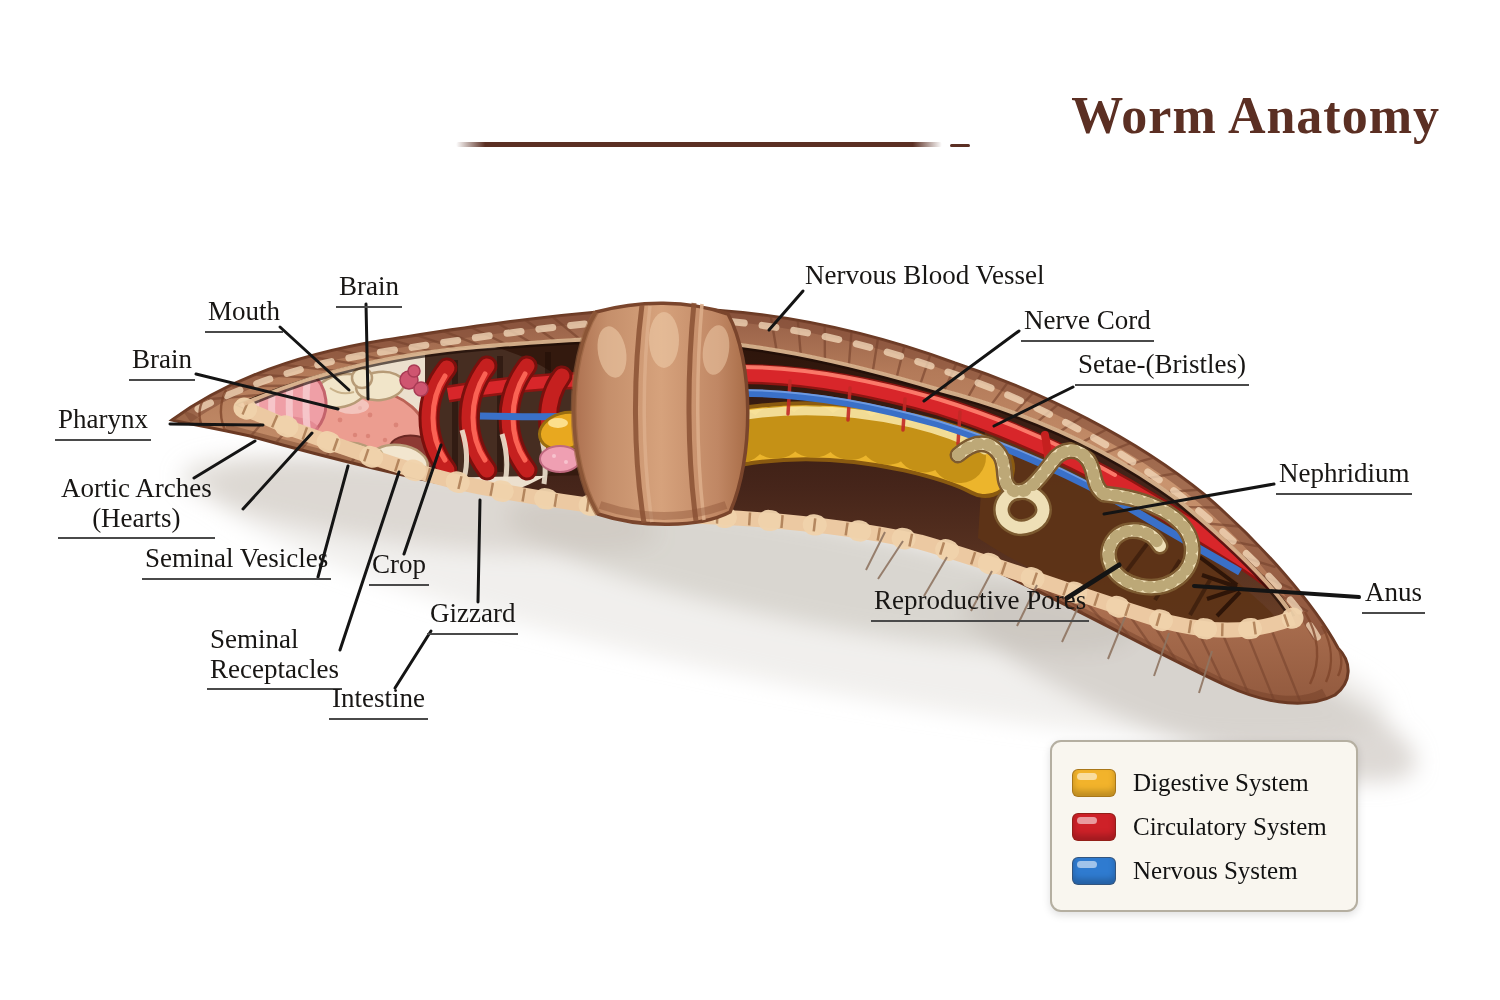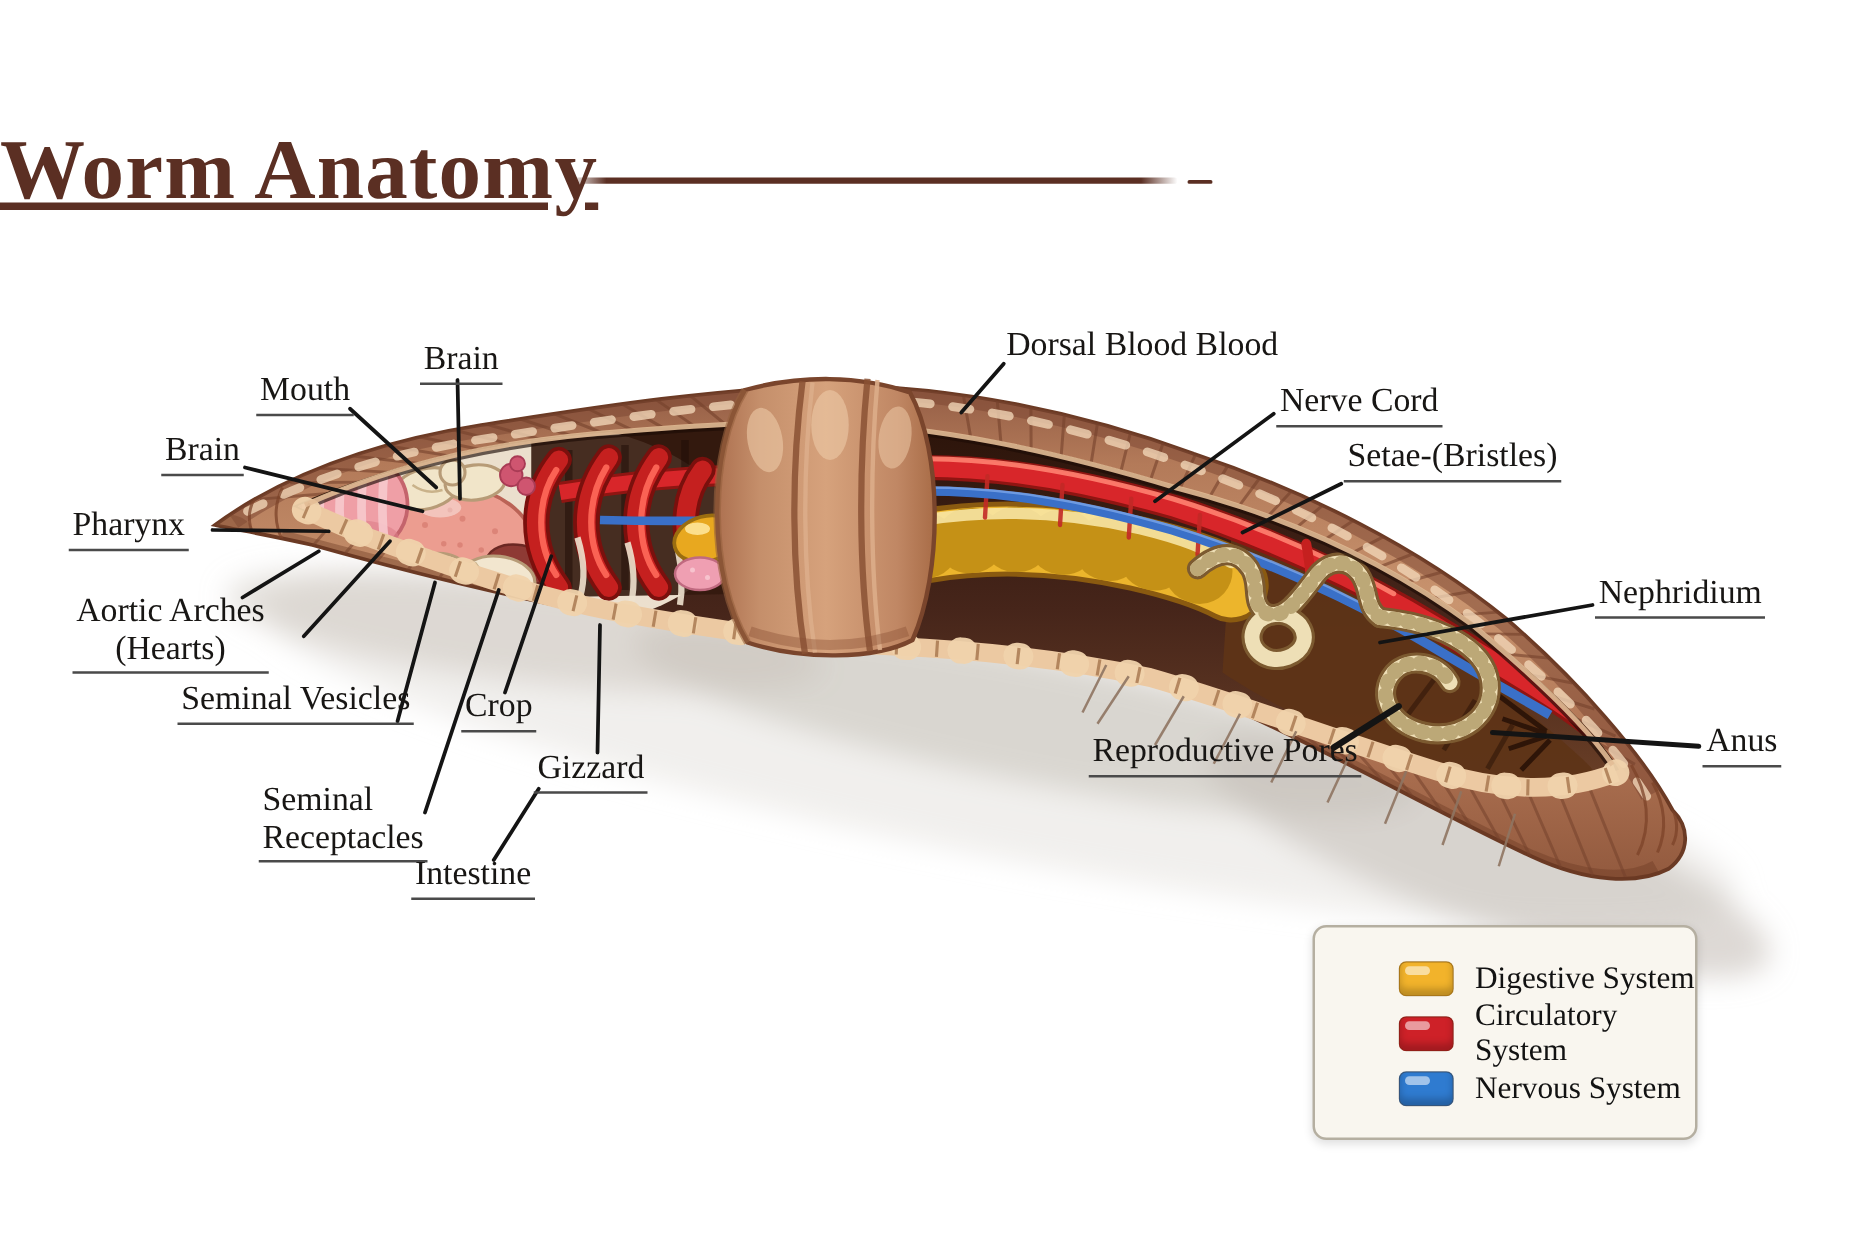--- a/index.html
+++ b/index.html
@@ -3,22 +3,22 @@
 <meta charset="utf-8">
 <style>
   html,body { margin:0; padding:0; }
   body {
     width:1500px; height:1000px; position:relative; overflow:hidden;
     background:#ffffff; font-family:"Liberation Serif", serif;
   }
   svg.stage { position:absolute; left:0; top:0; }
 
   .page-title {
-    position:absolute; left:0; top:54px; width:1440px; text-align:left;
-    font-size:68px; font-weight:bold; letter-spacing:1px; line-height:1.05;text-decoration:underline;
+    position:absolute; left:0; top:54px; width:1440px; text-align:right;
+    font-size:52px; font-weight:bold; letter-spacing:1px; line-height:1.05;
   }
   .title-rule {
     position:absolute; left:456px; top:142px; width:486px; height:5px; border-radius:3px;
     background:linear-gradient(90deg, rgba(91,47,35,0) 0%, #5B2F23 6%, #5B2F23 94%, rgba(91,47,35,0) 100%);
   }
   .title-rule-dash {
     position:absolute; left:950px; top:144px; width:20px; height:3px;
     background:#5B2F23; border-radius:2px;
   }
 
@@ -29,21 +29,21 @@
   .u   { border-bottom:2px solid #4A4A4A; padding:0 3px 4px 3px; }
   .lbl .line { display:block; }
   .ctr { text-align:center; }
 
   .legend {
     position:absolute; left:1050px; top:740px; width:308px; height:172px;
     background:#F9F6EF; border:2px solid #B5AFA1; border-radius:11px;
     box-shadow:0 3px 8px rgba(0,0,0,.13); box-sizing:border-box;
     padding:19px 0 0 20px; z-index:5;
   }
-  .legend-row { display:flex; align-items:center; height:44px;margin-left:47px; }
+  .legend-row { display:flex; align-items:center; height:44px; }
   .swatch {
     width:42px; height:26px; border-radius:6px; position:relative; flex:0 0 auto;
     border:1.5px solid rgba(60,30,0,.4);
     box-shadow:inset 0 -5px 6px rgba(0,0,0,.22);
   }
   .swatch::after {
     content:""; position:absolute; left:4px; top:3px; width:20px; height:7px;
     border-radius:4px; background:rgba(255,255,255,.55);
   }
   .legend-label { margin-left:17px; font-size:25px; color:#121212; }
@@ -355,21 +355,21 @@
 
 <div class="lbl u" style="left:207px; top:596px;margin-top:29px;">
   <span class="line">Seminal</span>
   <span class="line">Receptacles</span>
 </div>
 
 <div class="lbl u" style="left:369px; top:550px;">Crop</div>
 <div class="lbl u" style="left:427px; top:599px;">Gizzard</div>
 <div class="lbl u" style="left:329px; top:684px;text-align:center;">Intestine</div>
 
-<div class="lbl" style="left:805px; top:261px;">Dorsal Blood Blood</div>
+<div class="lbl" style="left:805px; top:261px;">Nervous Blood Vessel</div>
 <div class="lbl u" style="left:1021px; top:306px;">Nerve Cord</div>
 <div class="lbl u" style="left:1075px; top:350px;">Setae-(Bristles)</div>
 <div class="lbl u" style="left:1276px; top:459px;">Nephridium</div>
 <div class="lbl u" style="left:871px; top:586px;">Reproductive Pores</div>
 <div class="lbl u" style="left:1362px; top:578px;">Anus</div>
 
 <div class="legend">
   <div class="legend-row">
     <span class="swatch" style="background-color: rgb(242, 179, 43);"></span>
     <span class="legend-label">Digestive System</span>

